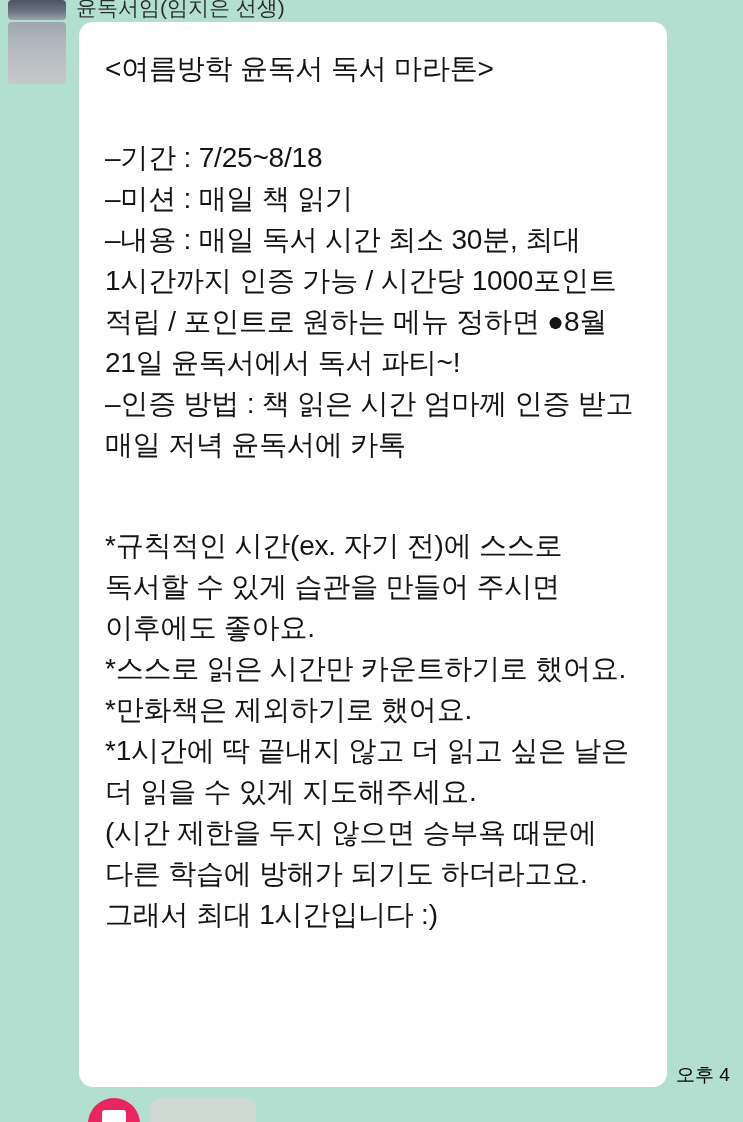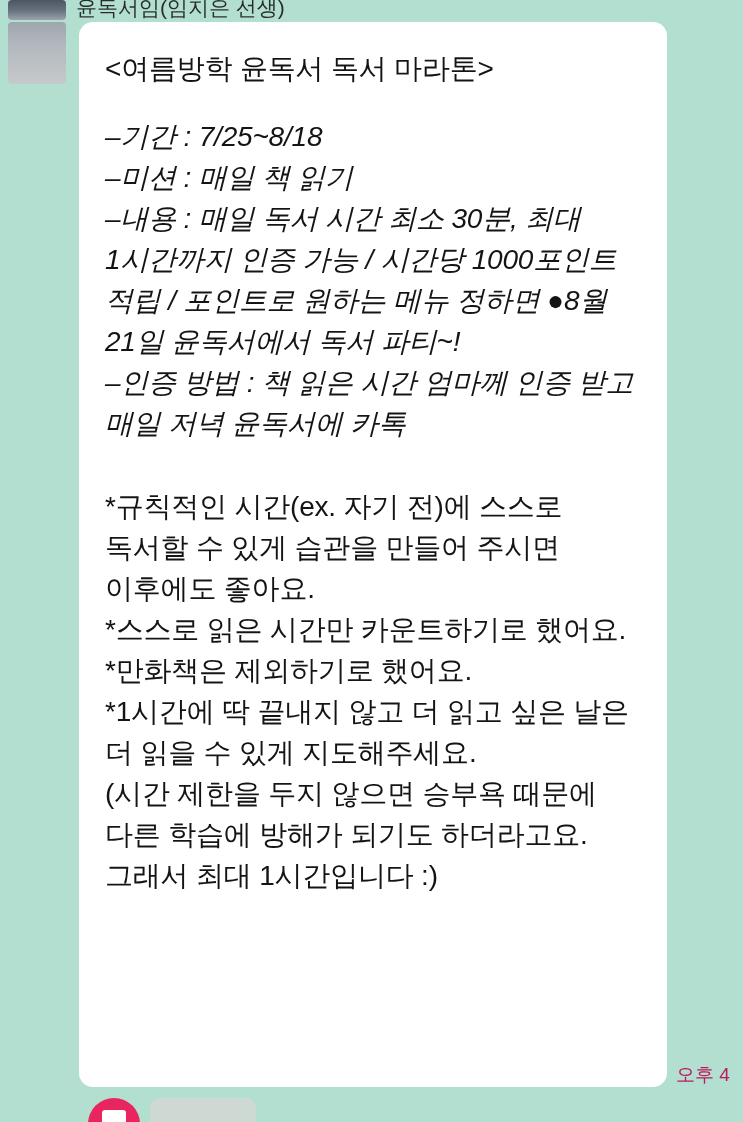--- a/index.html
+++ b/index.html
@@ -81,34 +81,33 @@
     color: #141414;
     white-space: pre-wrap;
     word-break: keep-all;
     letter-spacing: -0.2px;
     font-family: "Liberation Sans", sans-serif;
   }
   #bubble-title {
     margin: 0 0 13px 0;
   }
   #bubble-body-1 {
-    margin-top: 27px;
-    font-style: italic;
+    margin-top: 48px;
   }
   #bubble-body-2 {
-    margin-top: 42px;
+    margin-top: 60px;
   }
 
   
   #message-timestamp {
     position: absolute;
     left: 676px;
     top: 1062px;
     font-size: 19px;
-    color: #be185d;
+    color: #000000;
     white-space: nowrap;
     font-family: "Liberation Sans", sans-serif;
   }
 
   
   #next-message-row {
     position: absolute;
     left: 88px;
     top: 1098px;
     width: 200px;

